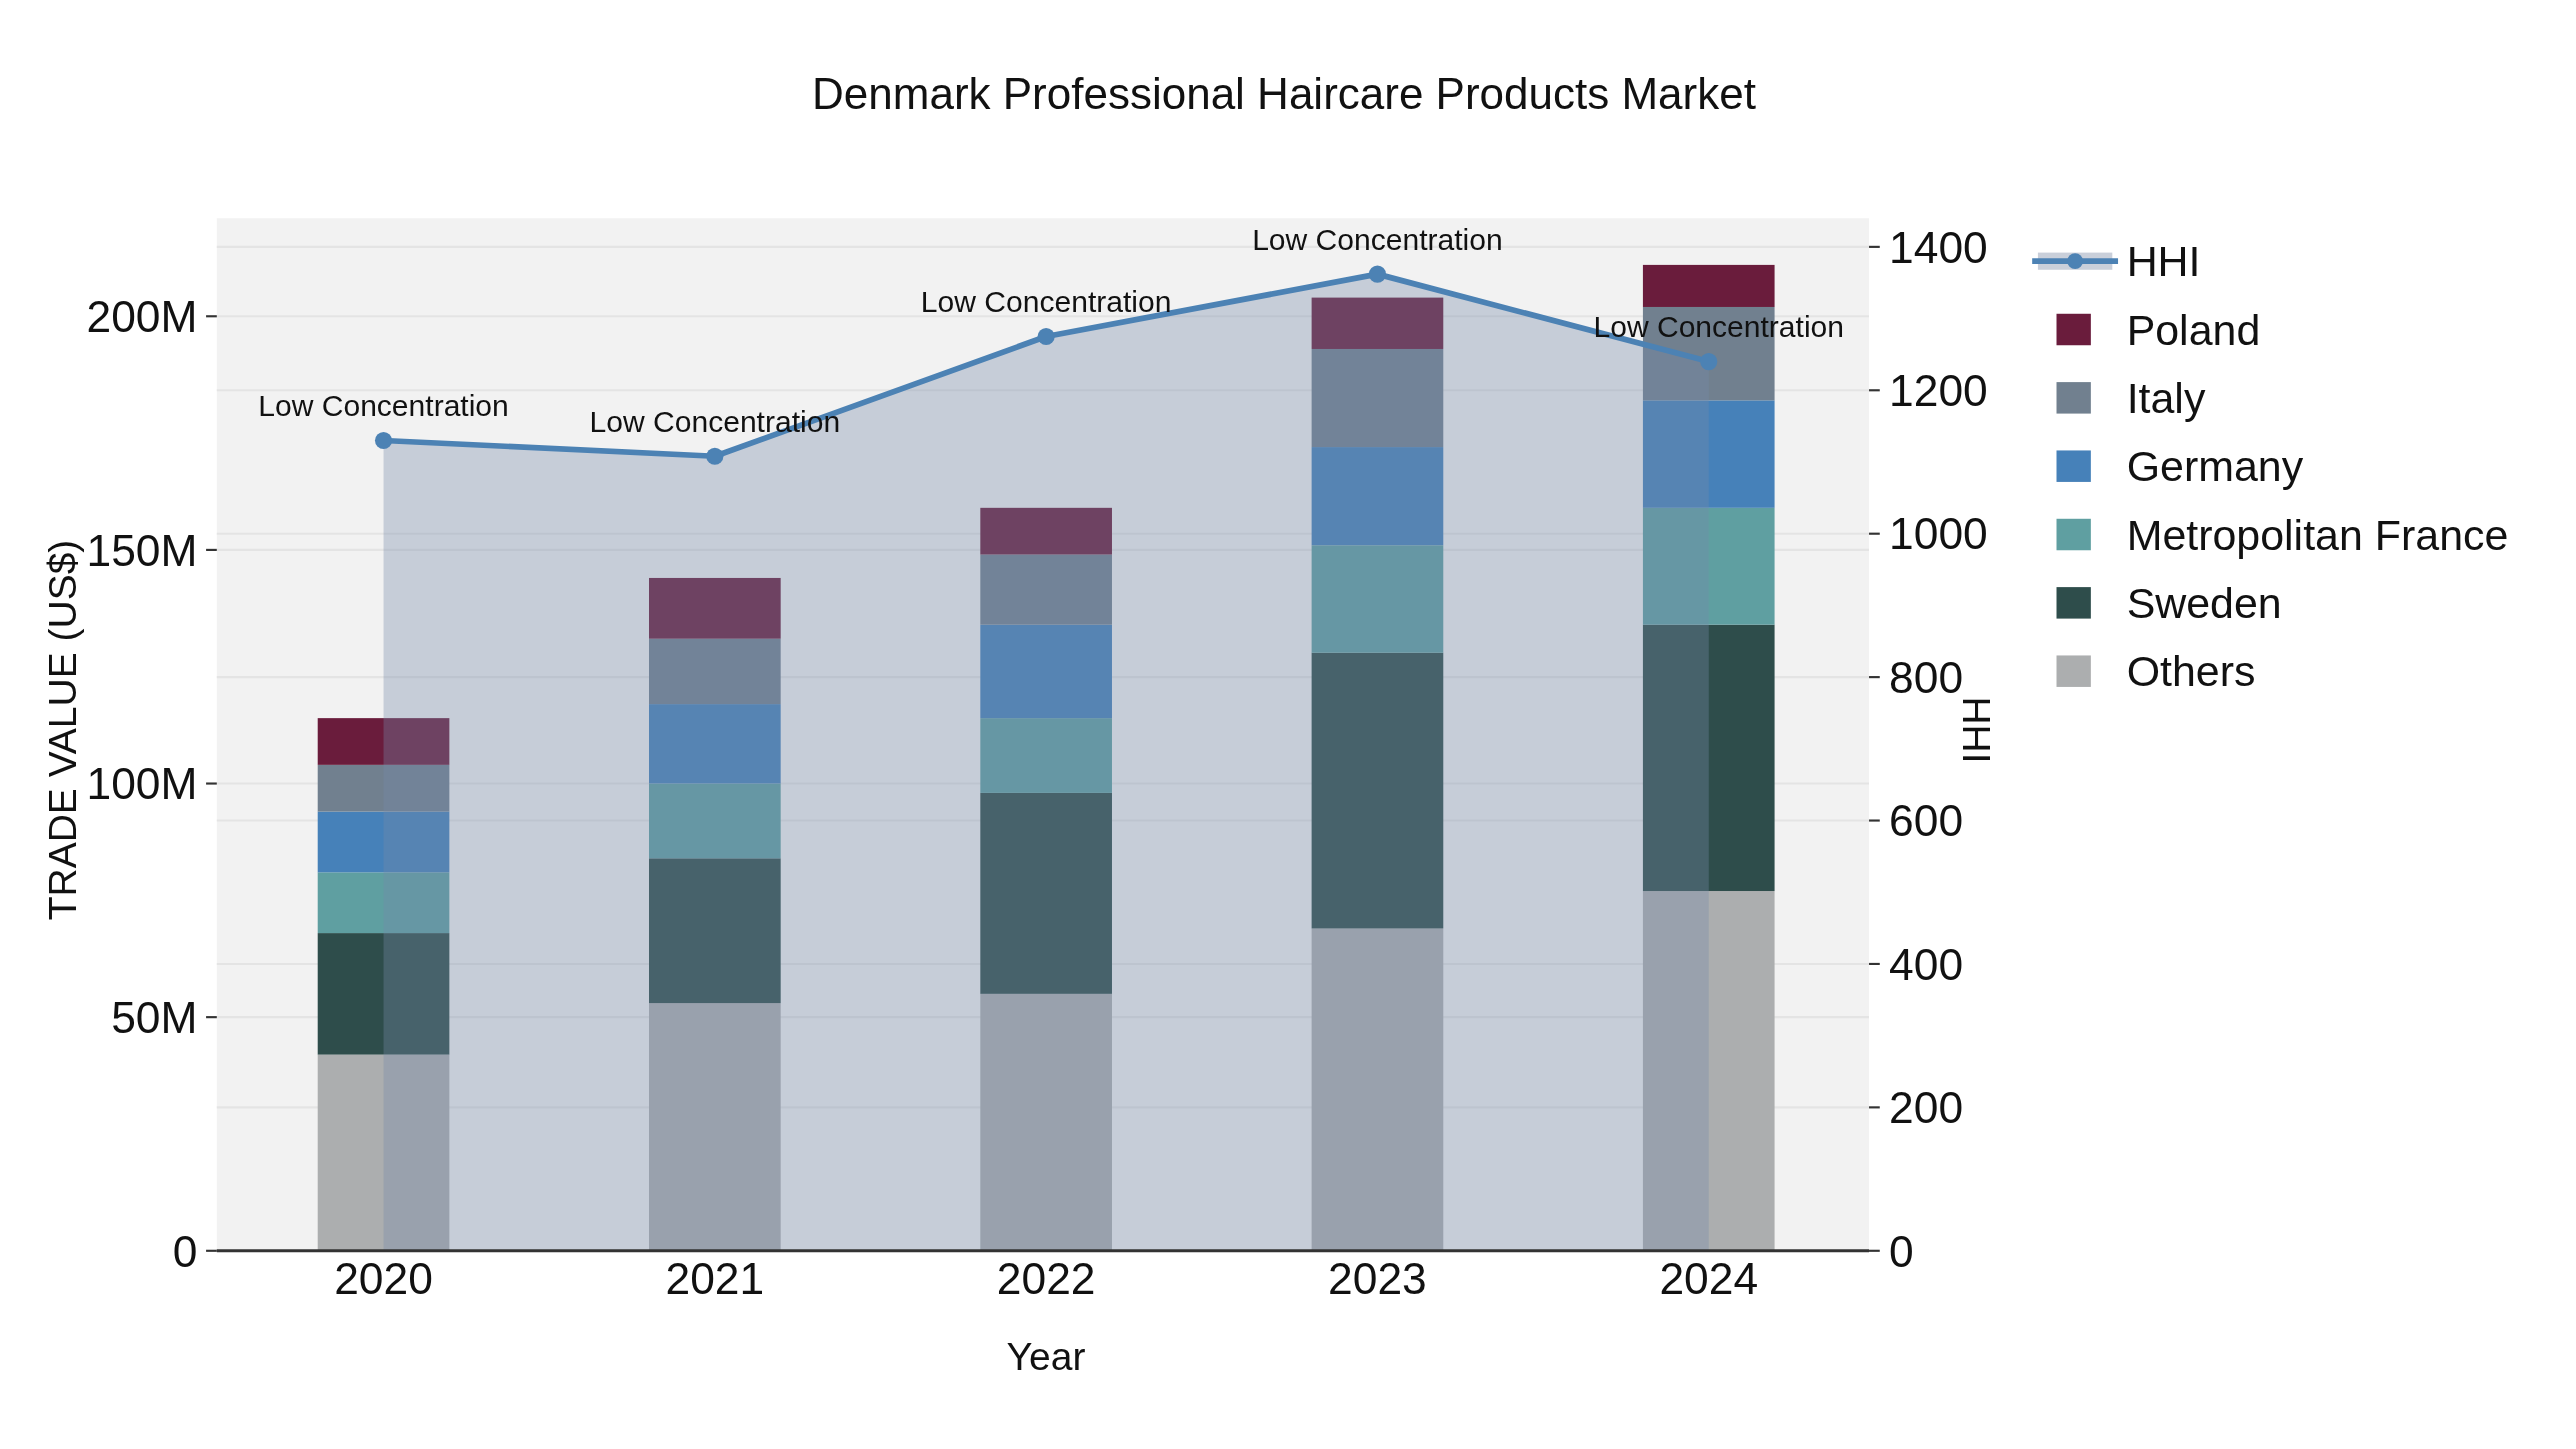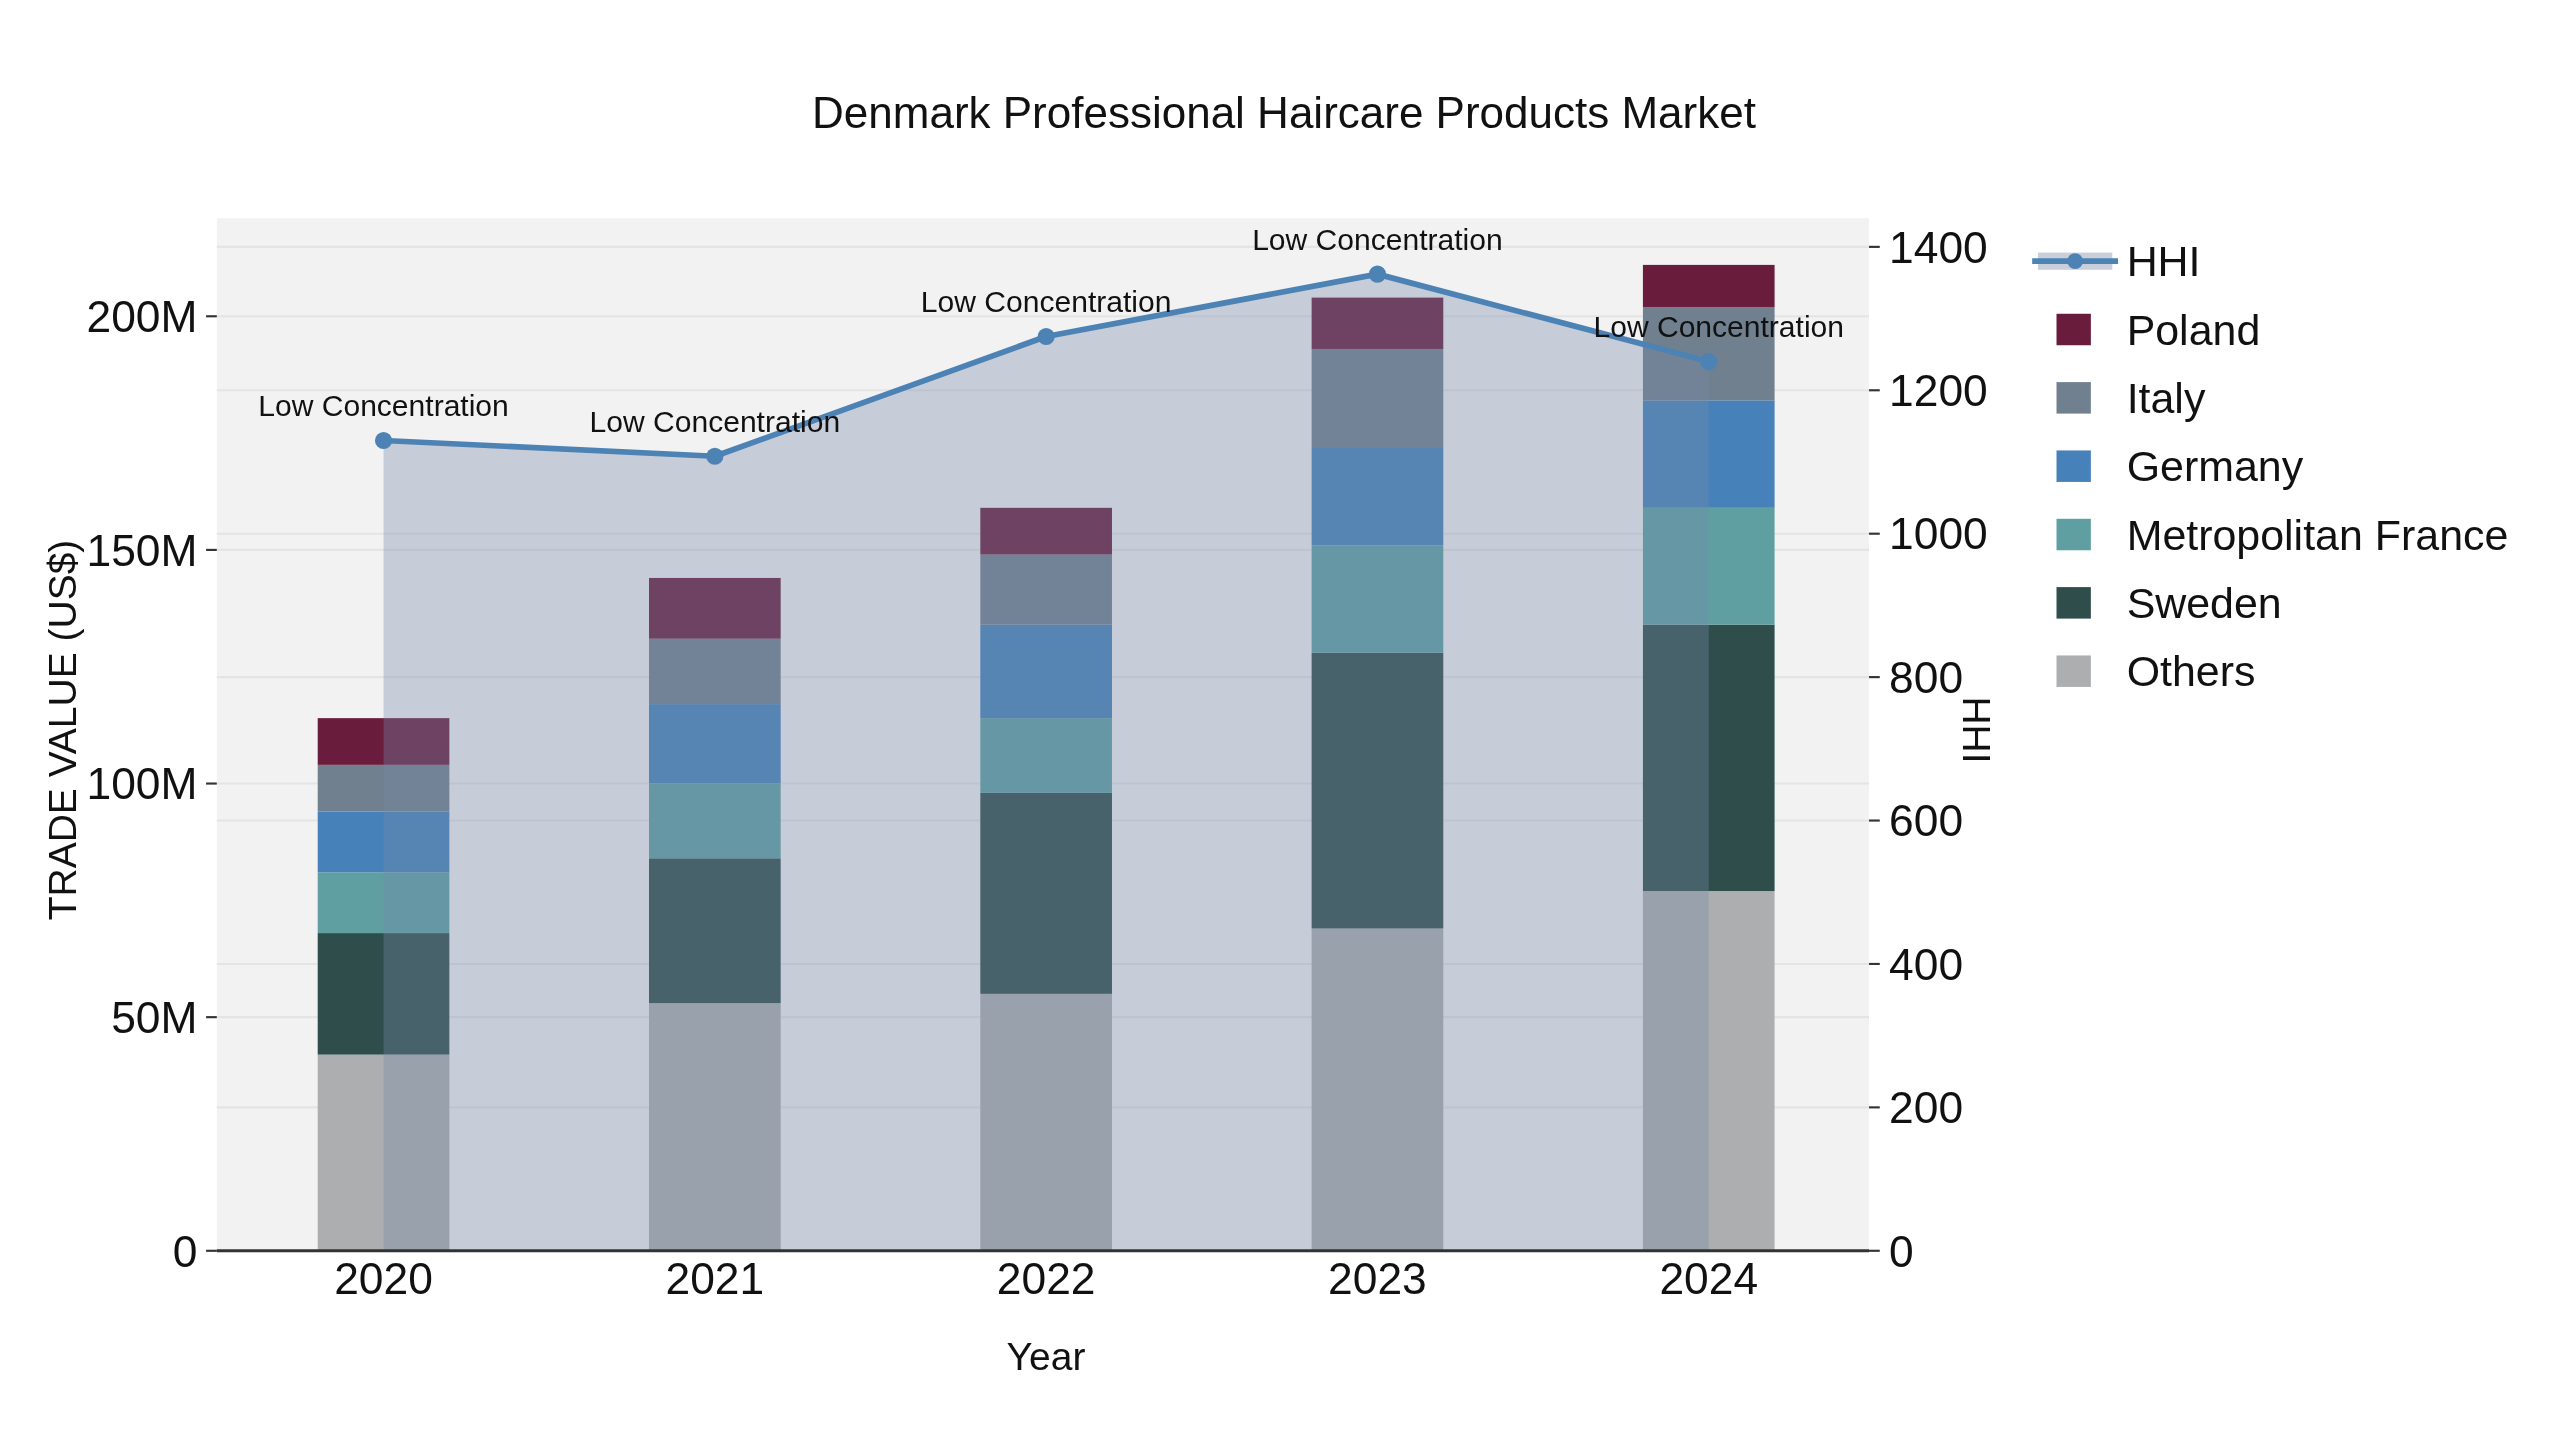--- a/index.html
+++ b/index.html
@@ -2,21 +2,21 @@
 <html style="font-size:11.4px"><head>
 <meta charset="utf-8">
 <style>
   html,body{margin:0;padding:0;background:#ffffff;}
   body{font-family:"Liberation Sans","DejaVu Sans",sans-serif;}
   .stage{position:relative;width:2576px;height:1449px;background:#ffffff;overflow:hidden;}
   .chart-svg{position:absolute;left:0;top:0;}
   .chart-svg text{font-family:"Liberation Sans","DejaVu Sans",sans-serif;fill:#111111;}
   .title-block{
     position:absolute;left:1284px;top:63px;transform:translateX(-50%);
-    text-align:left;color:#111111;font-size:44px;line-height:61px;white-space:nowrap;margin-top:19px;
+    text-align:left;color:#111111;font-size:44px;line-height:61px;white-space:nowrap;
   }
   .axis-label{position:absolute;color:#111111;font-size:39px;white-space:nowrap;}
   .axis-label.yleft{left:63px;top:730px;transform:translate(-50%,-50%) rotate(-90deg);}
   .axis-label.yright{left:1976px;top:730px;transform:translate(-50%,-50%) rotate(90deg);}
   .axis-label.xbottom{left:1046px;top:1357px;transform:translate(-50%,-50%);}
 </style>
 </head>
 <body>
 
 <div class="stage">

